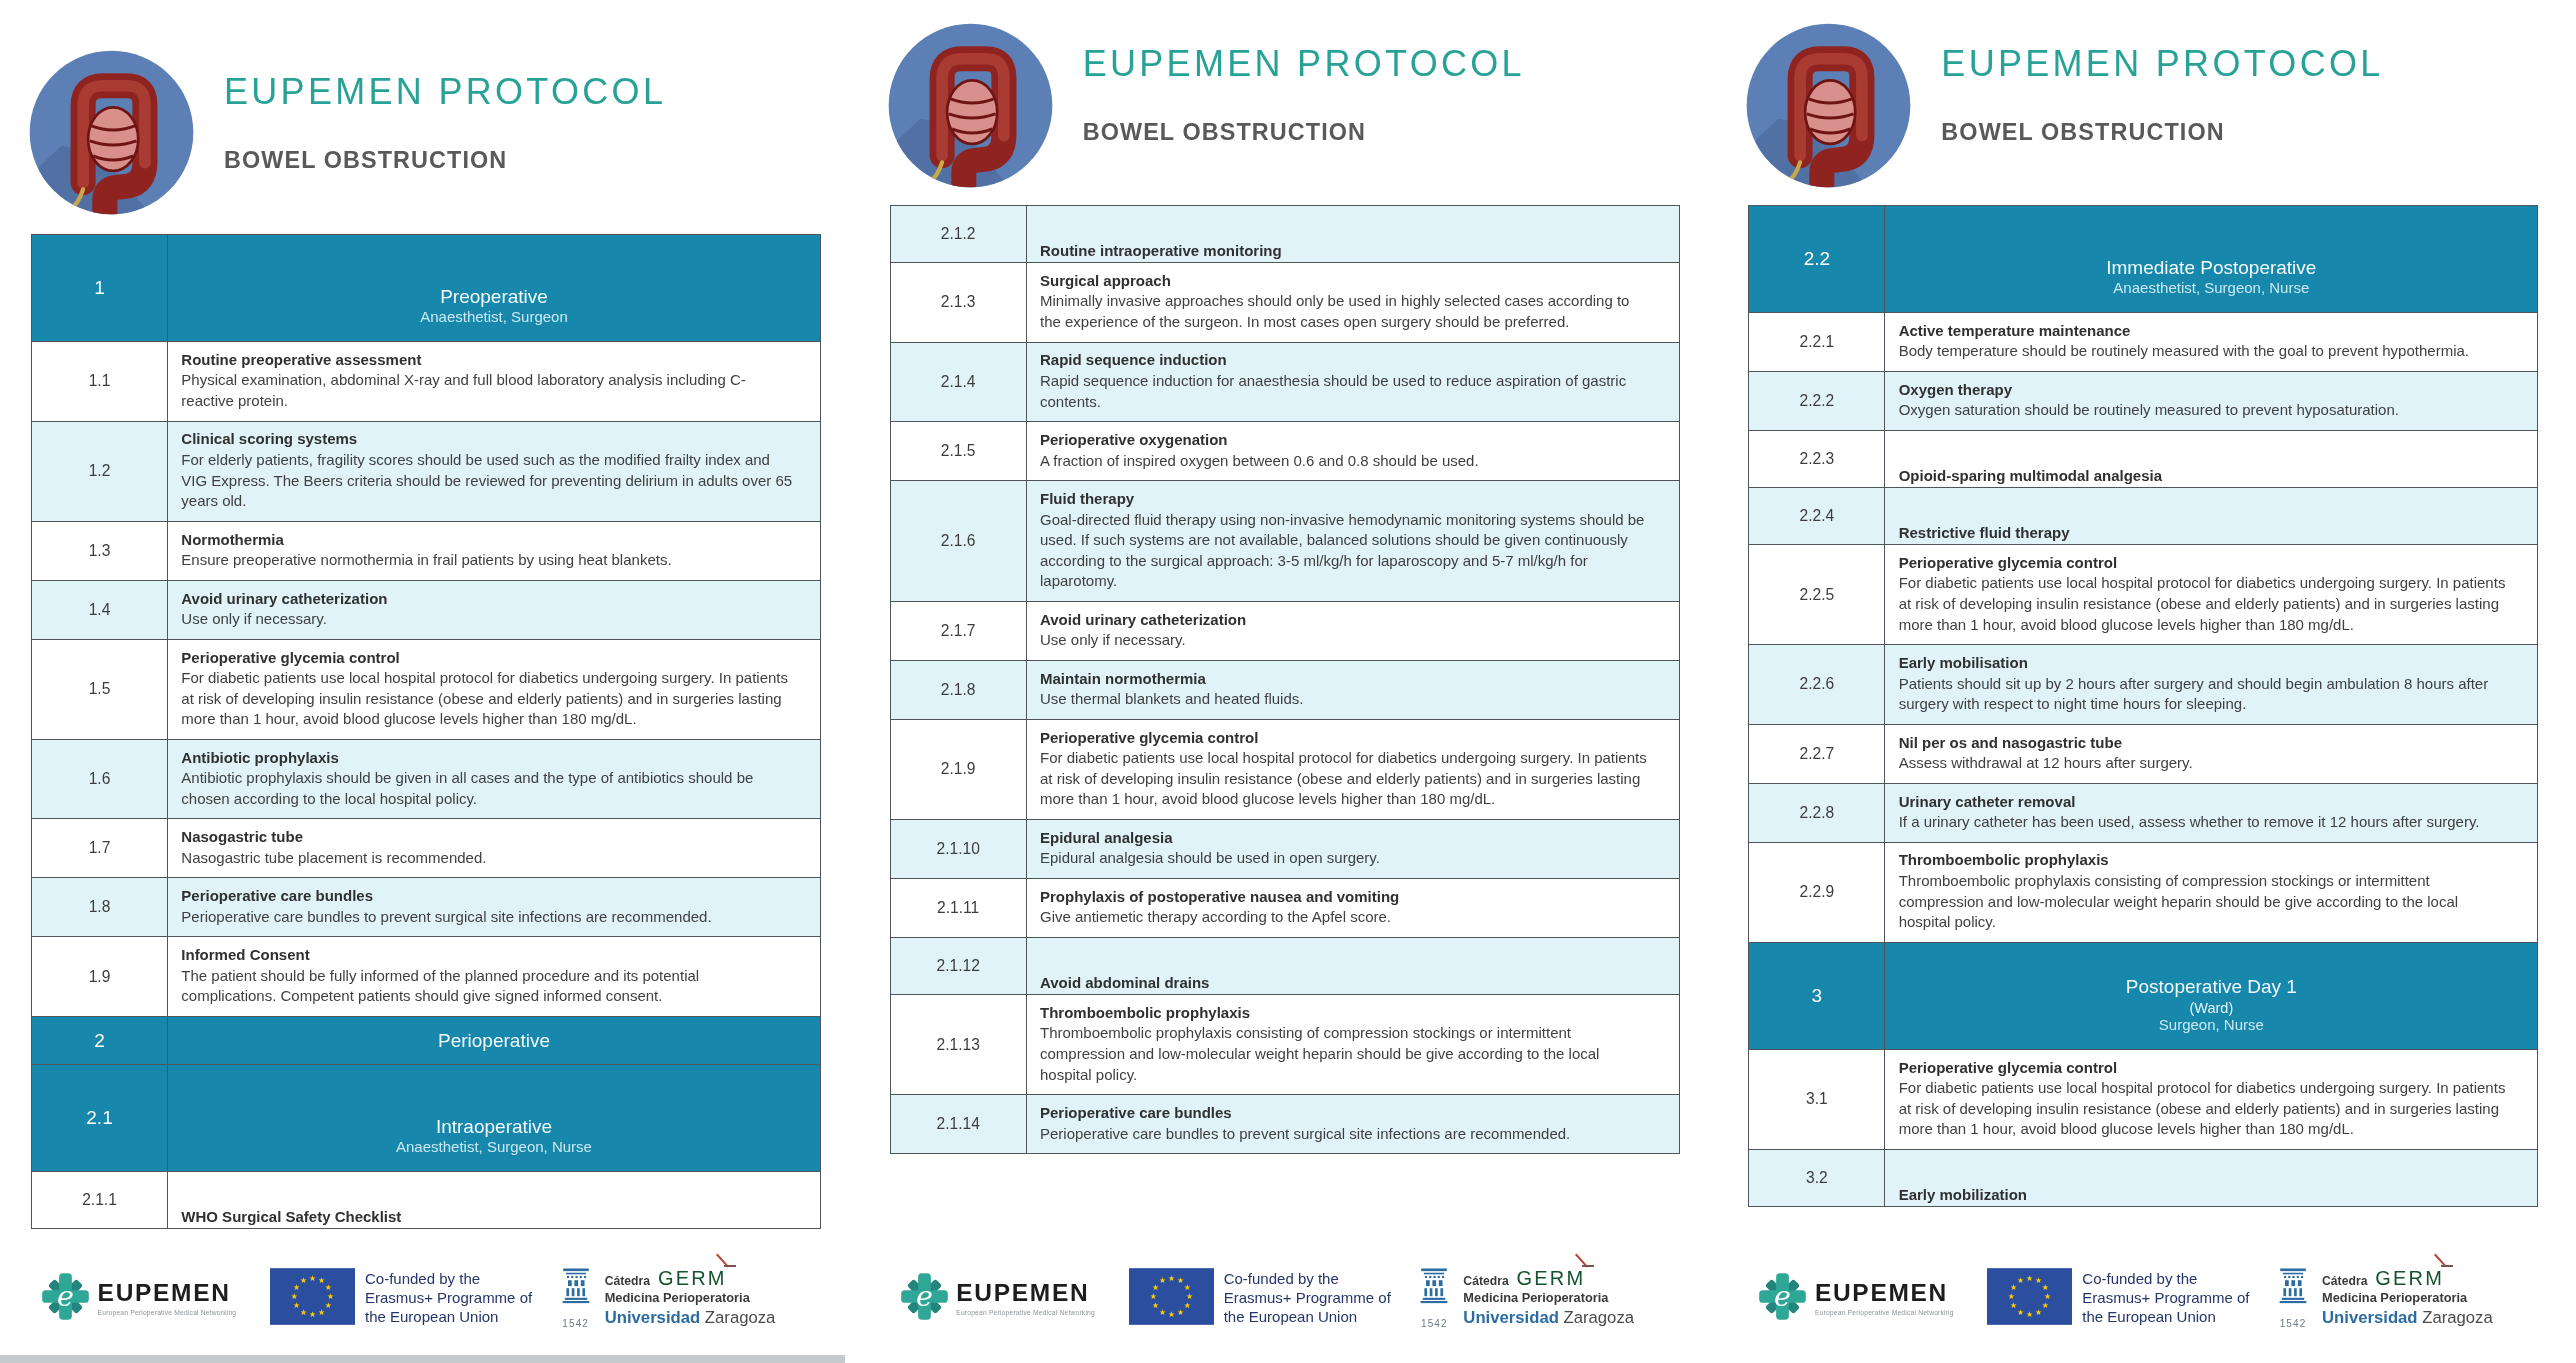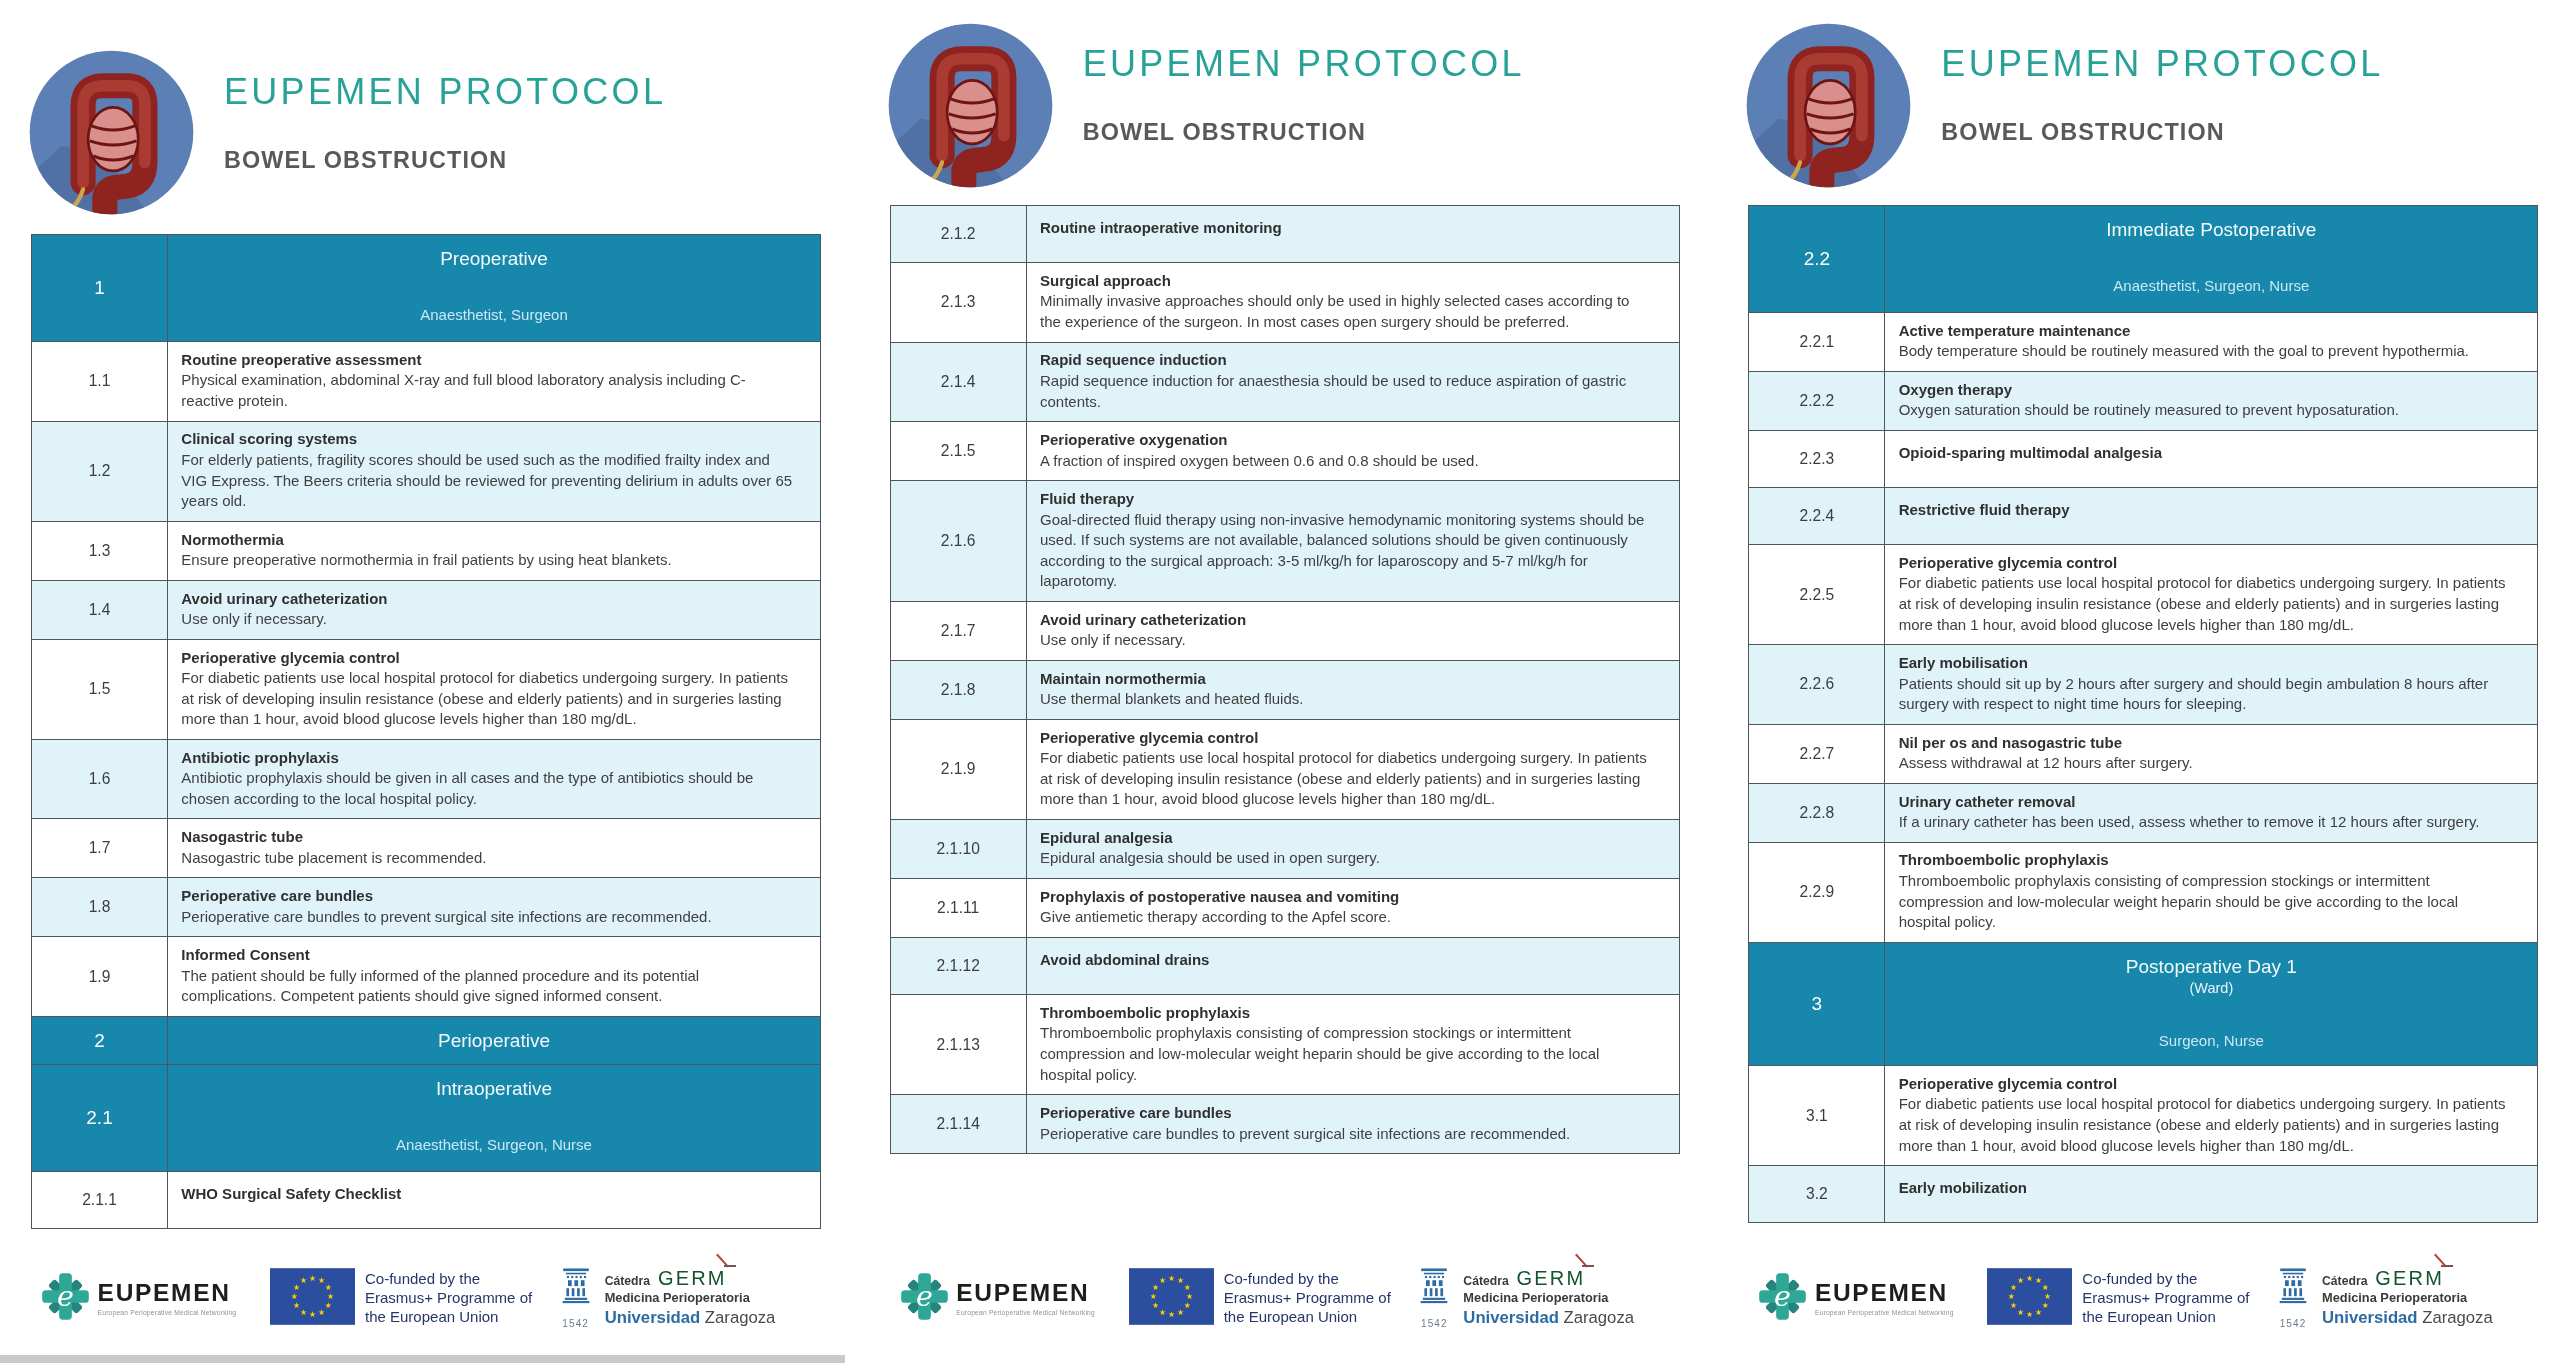--- a/index.html
+++ b/index.html
@@ -30,23 +30,23 @@
   .trow{display:flex; border-top:1.7px solid var(--border); background:#fff;}
   .trow:first-child{border-top:none;}
   .trow.blue{background:var(--row-blue);}
   .trow.sec{background:var(--teal-bar);}
   .cell.num{flex:0 0 136px; display:flex; align-items:center; justify-content:center;
             font-size:15.6px; color:#3d3d3d; border-right:1.1px solid var(--border); text-align:center;}
   .sec .cell.num{color:#fdfdfd; font-size:19px;}
   .cell.txt{flex:1;}
   .item .cell.txt{padding:7.8px 25.6px 9px 13.3px; font-size:15px; line-height:20.6px; color:#3f3f3f; min-height:53px;}
   .ititle{font-weight:bold; color:#303030;}
-  .item.solo .cell.txt{display:flex; align-items:flex-start; min-height:56px; padding-top:12px; padding-bottom:0;}
+  .item.solo .cell.txt{display:flex; align-items:flex-end; min-height:56px; padding-top:12px; padding-bottom:0;}
   .sec .cell.txt{display:flex; flex-direction:column; align-items:center; text-align:center;}
-  .sec.tall .cell.txt{justify-content:flex-start; min-height:106px; padding:13.3px 11px 15.6px;gap:36px;}
+  .sec.tall .cell.txt{justify-content:flex-end; min-height:106px; padding:13.3px 11px 15.6px;}
   .sec:not(.tall) .cell.txt{justify-content:center; min-height:47px;}
   .stitle{font-size:19px; color:#F2FAFC;}
   .ssub{font-size:14.5px; color:#E6F5FA; margin-top:2.2px;}
   .sroles{font-size:15px; color:#CBE9F3;}
 
   
   .pfoot{position:absolute; left:0; right:0; bottom:22px; height:89px; display:flex; align-items:center; padding-left:39px;}
   .f-eupemen{display:flex; align-items:center; flex:0 0 222px;}
   .f-eup-text{margin-left:5.6px;}
   .f-eup-name{font-size:24.5px; font-weight:bold; letter-spacing:1.7px; color:#1d1d1d;}

